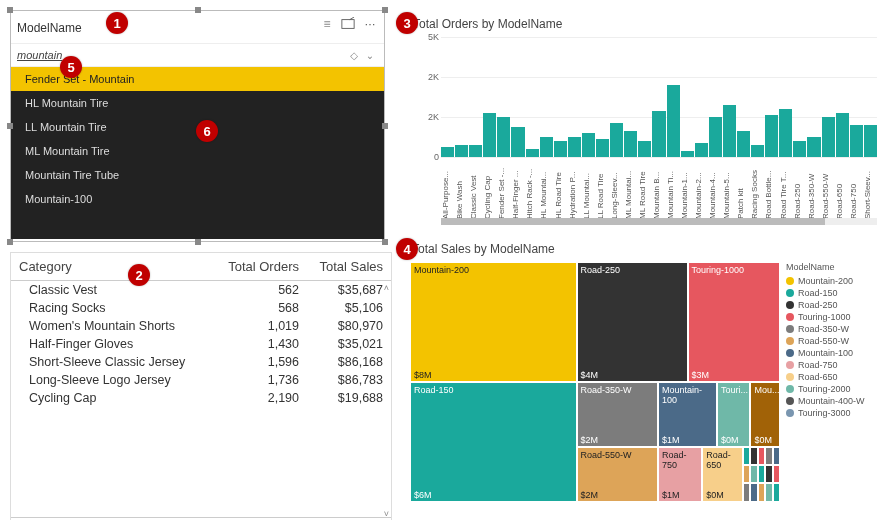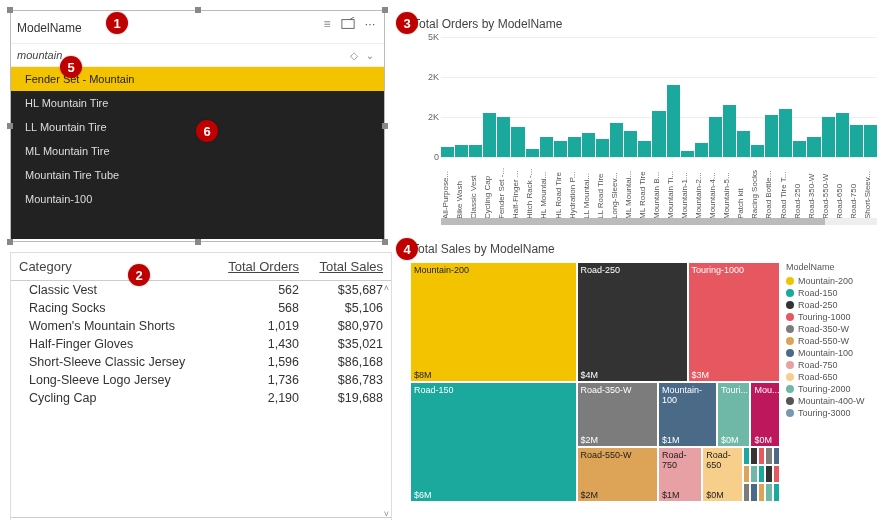--- a/index.html
+++ b/index.html
@@ -71,20 +71,21 @@
     padding: 0 6px;
   }
   .search-input {
     flex:1;
     border:none;
     outline:none;
     font-size:11px;
     font-style:italic;
     color:#444;
     background:transparent;
+    text-decoration:underline;
   }
   .eraser, .chev { color:#888; width:16px; text-align:center; cursor:pointer; font-size:10px; }
 
   .dropdown {
     background:#222;
     overflow:hidden;
     height: calc(100% - 58px);
   }
   .dropdown-item {
     padding: 6px 14px;
@@ -106,21 +107,21 @@
     background:#fff;
   }
   .matrix-header {
     display:grid;
     grid-template-columns: 1fr 80px 84px;
     padding:6px 8px 6px 8px;
     font-size:13px;
     color:#444;
     border-bottom:1px solid #ccc;
   }
-  .matrix-header .c2, .matrix-header .c3 { text-align:right;text-decoration:underline; }
+  .matrix-header .c2, .matrix-header .c3 { text-align:right; }
   .matrix-body {
     height: calc(100% - 58px);
     overflow:hidden;
   }
   .matrix-row {
     display:grid;
     grid-template-columns: 1fr 80px 84px;
     padding:2px 8px;
     font-size:12.5px;
     color:#333;
@@ -441,21 +442,21 @@
         <span class="tm-val dark-text">$1M</span>
       </div>
       <div class="tm-tile" style="left: 79%; top: 77%; width: 11%; height: 23%; background: rgb(247, 207, 138);">
         <span class="tm-label dark-text">Road-650</span>
         <span class="tm-val dark-text">$0M</span>
       </div>
       <div class="tm-tile" style="left: 83%; top: 50%; width: 9%; height: 27%; background: rgb(111, 184, 168);">
         <span class="tm-label ">Touri...</span>
         <span class="tm-val ">$0M</span>
       </div>
-      <div class="tm-tile" style="left: 92%; top: 50%; width: 8%; height: 27%; background: #be185d;">
+      <div class="tm-tile" style="left: 92%; top: 50%; width: 8%; height: 27%; background: #a16207;">
         <span class="tm-label ">Mou...</span>
         <span class="tm-val ">$0M</span>
       </div>
       <div class="tm-tile" style="left: 90%; top: 77%; width: 2%; height: 7.6%; background: rgb(26, 169, 156);"></div>
       <div class="tm-tile" style="left: 92%; top: 77%; width: 2%; height: 7.6%; background: rgb(51, 51, 51);"></div>
       <div class="tm-tile" style="left: 94%; top: 77%; width: 2%; height: 7.6%; background: rgb(230, 87, 95);"></div>
       <div class="tm-tile" style="left: 96%; top: 77%; width: 2%; height: 7.6%; background: rgb(124, 124, 124);"></div>
       <div class="tm-tile" style="left: 98%; top: 77%; width: 2%; height: 7.6%; background: rgb(75, 106, 136);"></div>
       <div class="tm-tile" style="left: 90%; top: 84.6%; width: 2%; height: 7.6%; background: rgb(221, 164, 88);"></div>
       <div class="tm-tile" style="left: 92%; top: 84.6%; width: 2%; height: 7.6%; background: rgb(111, 184, 168);"></div>

